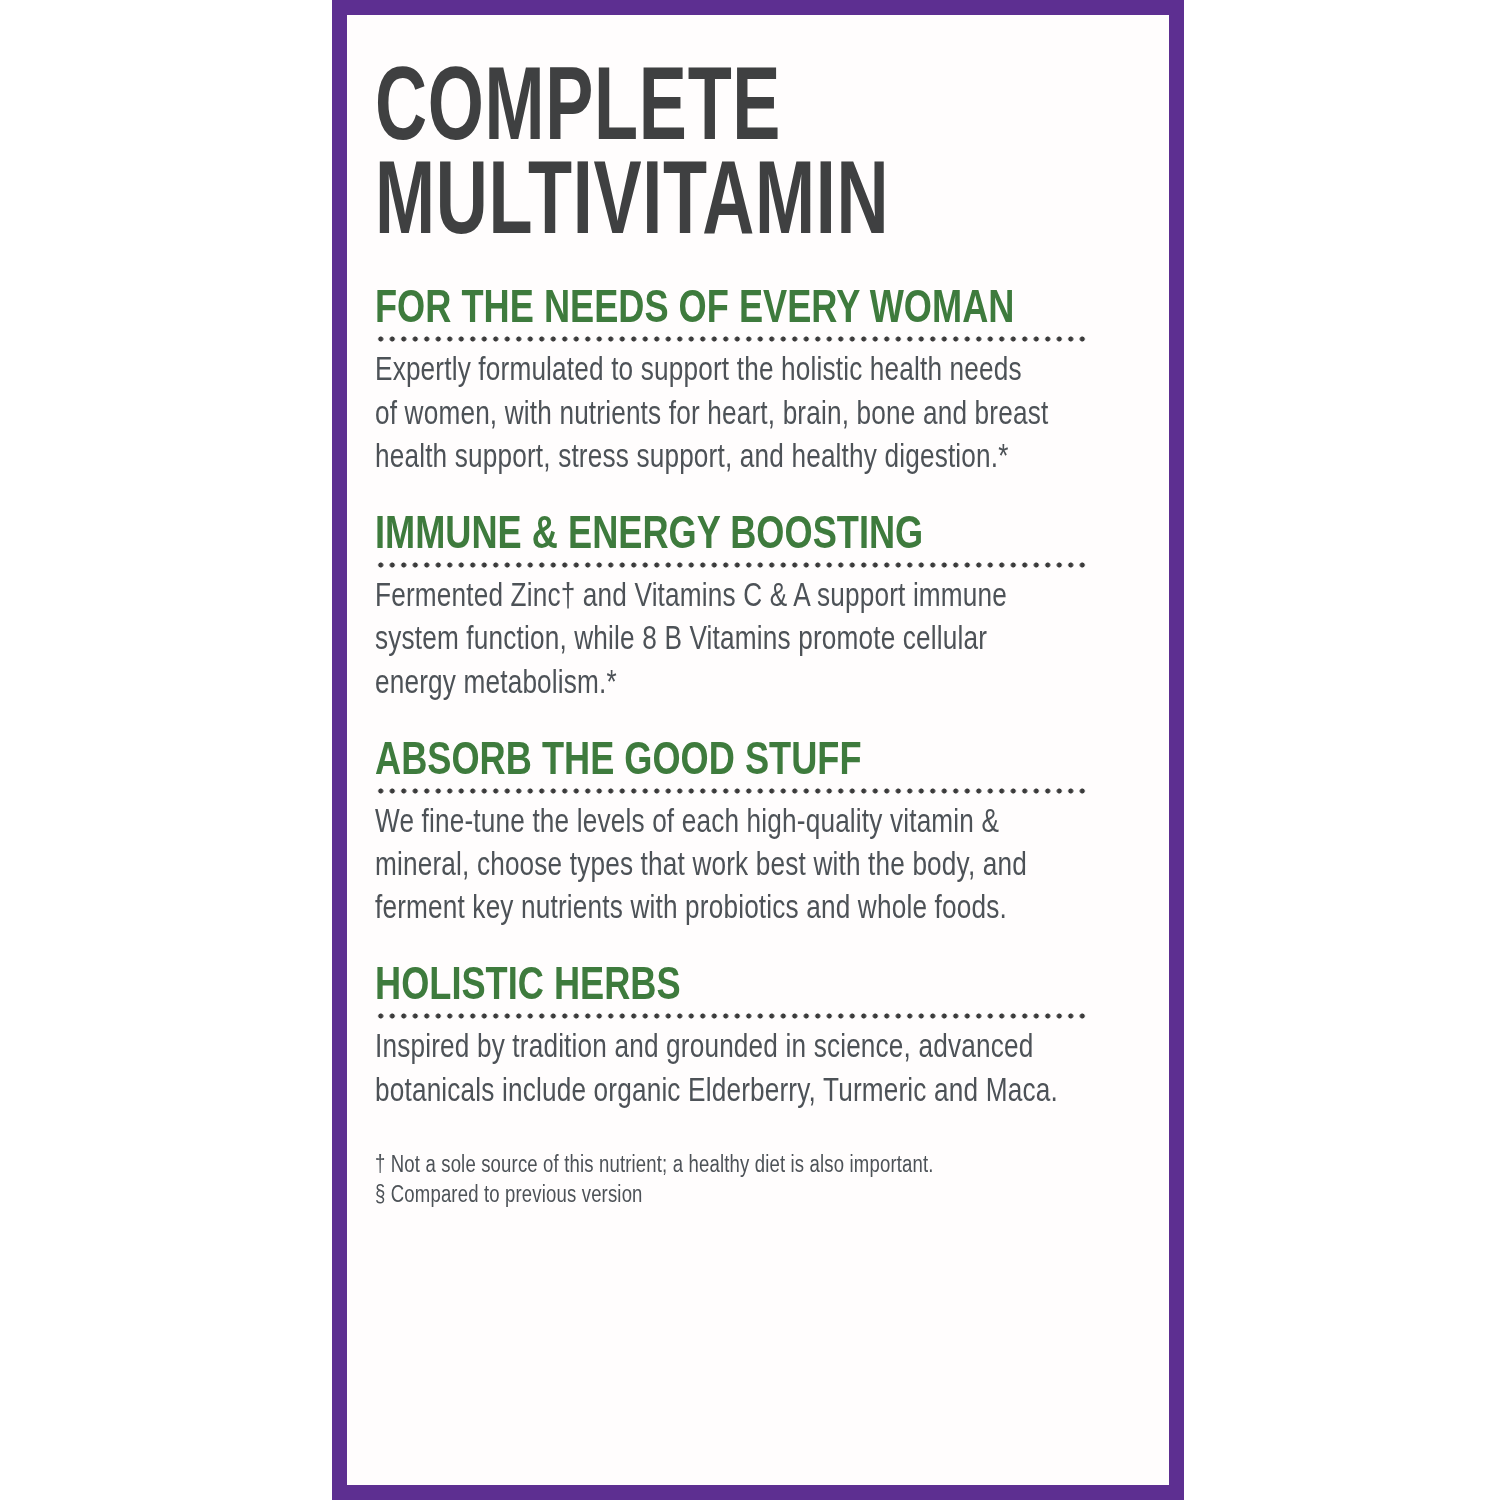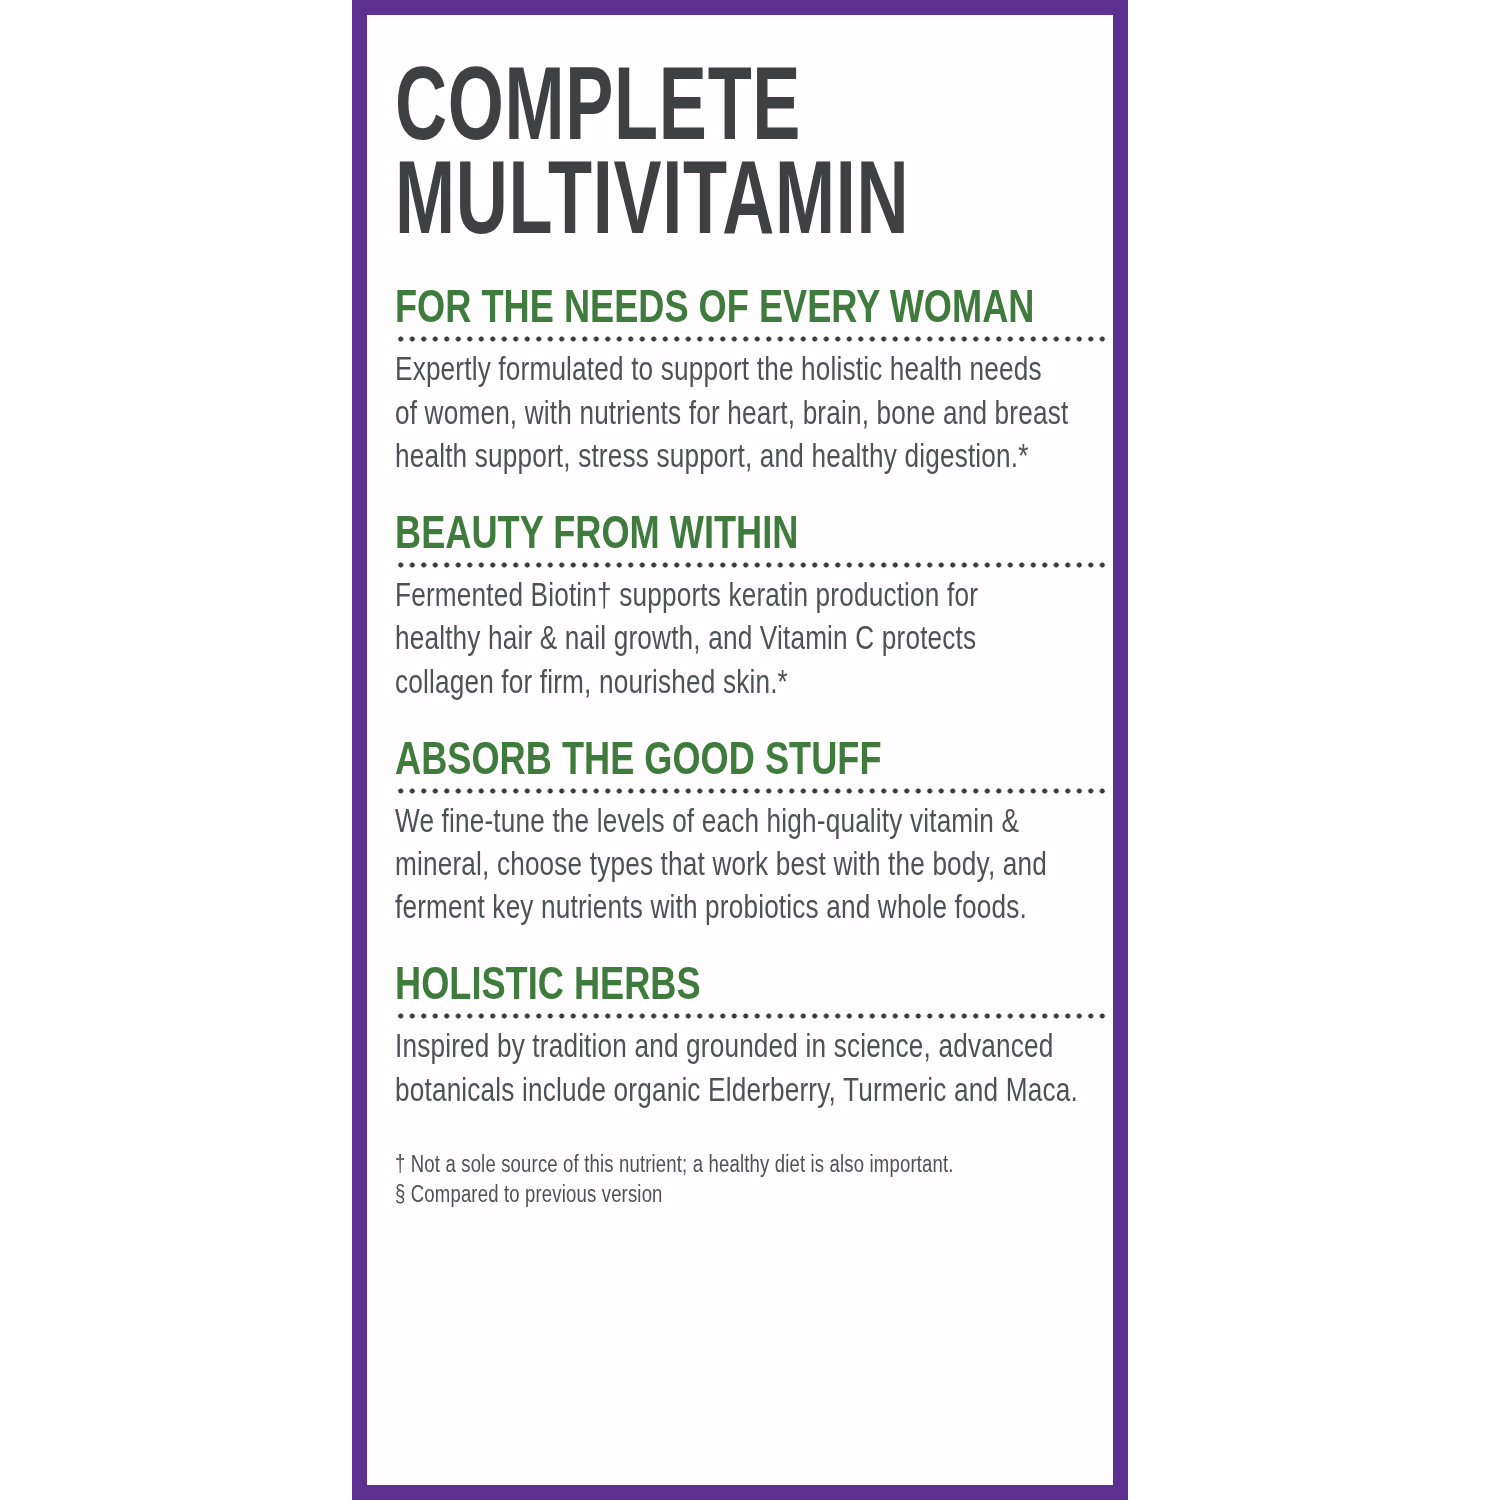--- a/index.html
+++ b/index.html
@@ -10,23 +10,23 @@
   }
   .stage {
     position: relative;
     width: 1500px;
     height: 1500px;
     background: #ffffff;
     overflow: hidden;
   }
   .panel {
     position: absolute;
-    left: 352px;
+    left: 332px;
     top: 0;
-    width: 776px;
+    width: 852px;
     height: 1500px;
     box-sizing: border-box;
     border: 15px solid #5d2f91;
     background: #fffdfd;
     overflow: hidden;
   }
   .content {
     padding: 42px 0 0 28px;
     width: 712px;
   }
@@ -100,28 +100,28 @@
 MULTIVITAMIN</h1>
 
       <div class="section first">
         <h2 class="section-heading">FOR THE NEEDS OF EVERY WOMAN</h2>
         <div class="dots"></div>
         <p class="section-body">Expertly formulated to support the holistic health needs
 of women, with nutrients for heart, brain, bone and breast
 health support, stress support, and healthy digestion.*</p>
       </div>
 
+      <div class="section">
+        <h2 class="section-heading">IMMUNE &amp; ENERGY BOOSTING</h2>
+        <div class="dots"></div>
+        <p class="section-body">Fermented Zinc† and Vitamins C &amp; A support immune
+system function, while 8 B Vitamins promote cellular
+energy metabolism.*</p>
+      </div>
 
-      <div class="section">
-        <h2 class="section-heading">BEAUTY FROM WITHIN</h2>
-        <div class="dots"></div>
-        <p class="section-body">Fermented Biotin† supports keratin production for
-healthy hair &amp; nail growth, and Vitamin C protects
-collagen for firm, nourished skin.*</p>
-      </div>
 
       <div class="section">
         <h2 class="section-heading">ABSORB THE GOOD STUFF</h2>
         <div class="dots"></div>
         <p class="section-body">We fine-tune the levels of each high-quality vitamin &amp;
 mineral, choose types that work best with the body, and
 ferment key nutrients with probiotics and whole foods.</p>
       </div>
 
       <div class="section">

